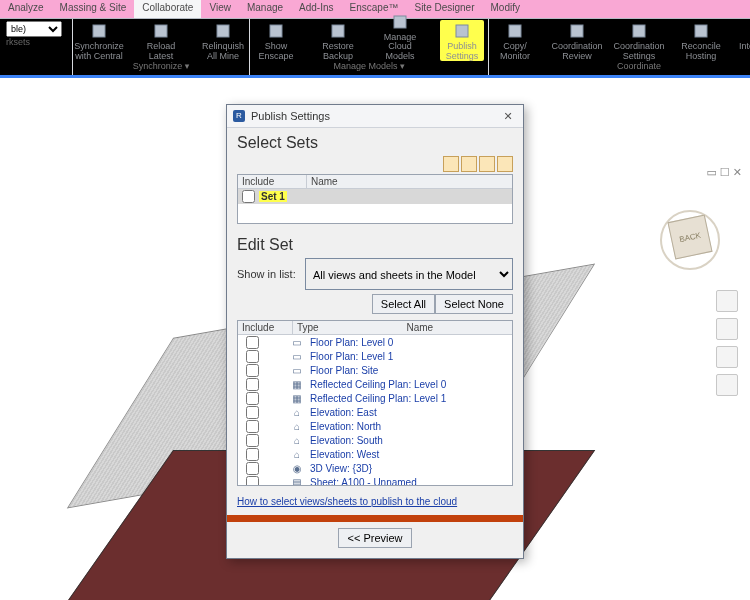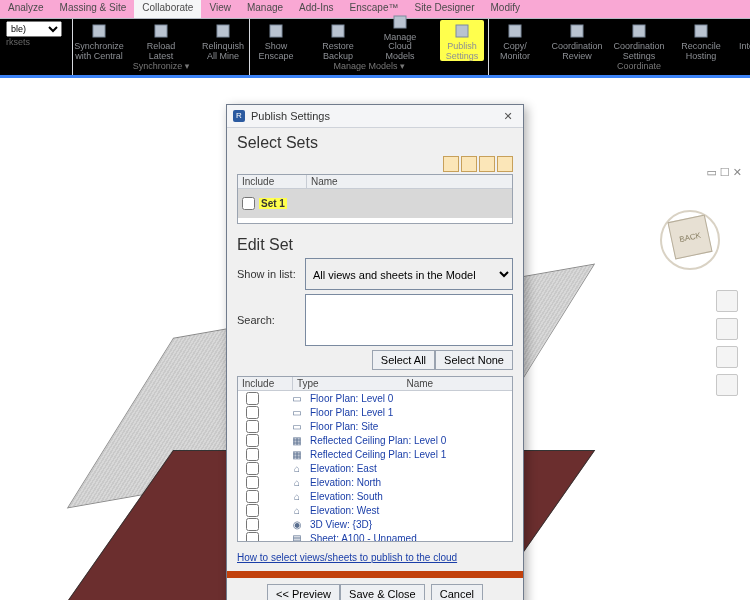--- a/index.html
+++ b/index.html
@@ -31,21 +31,21 @@
 .titlebar .ricon{width:12px;height:12px;background:#2b5aa0;border-radius:2px;margin-right:6px;color:#fff;font-size:8px;text-align:center;line-height:12px}
 .titlebar .ttl{flex:1;font-size:11px;color:#333}
 .titlebar .x{width:18px;text-align:center;color:#555;cursor:default}
 .section{padding:6px 10px 2px;font-size:16px;color:#333}
 .toolrow{display:flex;justify-content:flex-end;gap:2px;padding:2px 10px}
 .toolrow .ti{width:14px;height:14px;border:1px solid #c7a05a;background:#fbe6b8}
 .listbox{margin:0 10px 6px;border:1px solid #9aa3b0;background:#fff;height:48px;overflow:auto}
 .listhdr{display:flex;background:#eef0f3;border-bottom:1px solid #c7ccd4;font-size:10px;color:#444}
 .listhdr .c1{width:60px;padding:1px 4px;border-right:1px solid #c7ccd4}
 .listhdr .c2{flex:1;padding:1px 4px}
-.row{display:flex;align-items:center;font-size:10px;height:29px}
+.row{display:flex;align-items:center;font-size:10px;height:15px}
 .row.hl{background:#d8d8d8}
 .row .cb{margin:0 4px}
 .row .nm{font-weight:bold}
 .row .nm.hl{background:#ffff4d;padding:0 2px}
 .fldrow{display:flex;align-items:center;padding:2px 10px;gap:6px}
 .fldrow label{width:62px;font-size:11px;color:#333}
 .fldrow select,.fldrow input{flex:1;height:32px;font-size:11px;border:1px solid #7a8aa0;padding:9px 3px}
 .btnrow{display:flex;justify-content:flex-end;padding:2px 10px 6px}
 .btnrow button,.dlgbtn{height:20px;font-size:11px;padding:0 8px;background:#eef0f3;border:1px solid #9aa3b0;cursor:default}
 .viewlist{margin:0 10px 6px;border:1px solid #9aa3b0;background:#fff;height:164px;overflow:auto}
@@ -237,24 +237,20 @@
       <input type="checkbox" class="cb" style="">
       <span class="nm hl">Set 1</span>
     </div>
   </div>
 
   <div class="section">Edit Set</div>
   <div class="fldrow">
     <label>Show in list:</label>
     <select><option>All views and sheets in the Model</option></select>
   </div>
-  <div class="fldrow">
-    <label>Search:</label>
-    <input type="text" value="" style="">
-  </div>
   <div class="btnrow">
     <button class="dlgbtn">Select All</button>
     <button class="dlgbtn">Select None</button>
   </div>
 
   <div class="viewlist">
     <div class="listhdr">
       <div class="c1">Include</div>
       <div class="c2">Type</div>
       <div class="c3">Name</div>
@@ -315,18 +311,14 @@
           <span class="tic">▤</span>
           <span class="vn">Sheet: A100 - Unnamed</span>
         </div>
       </div>
   </div>
 
   <a class="link">How to select views/sheets to publish to the cloud</a>
 
   <div class="dlgfooter">
     <button class="dlgbtn">&lt;&lt; Preview</button>
-    <div class="r">
-      <button class="dlgbtn">Save &amp; Close</button>
-      <button class="dlgbtn">Cancel</button>
-    </div>
   </div>
 </div>
 
 </body></html>

